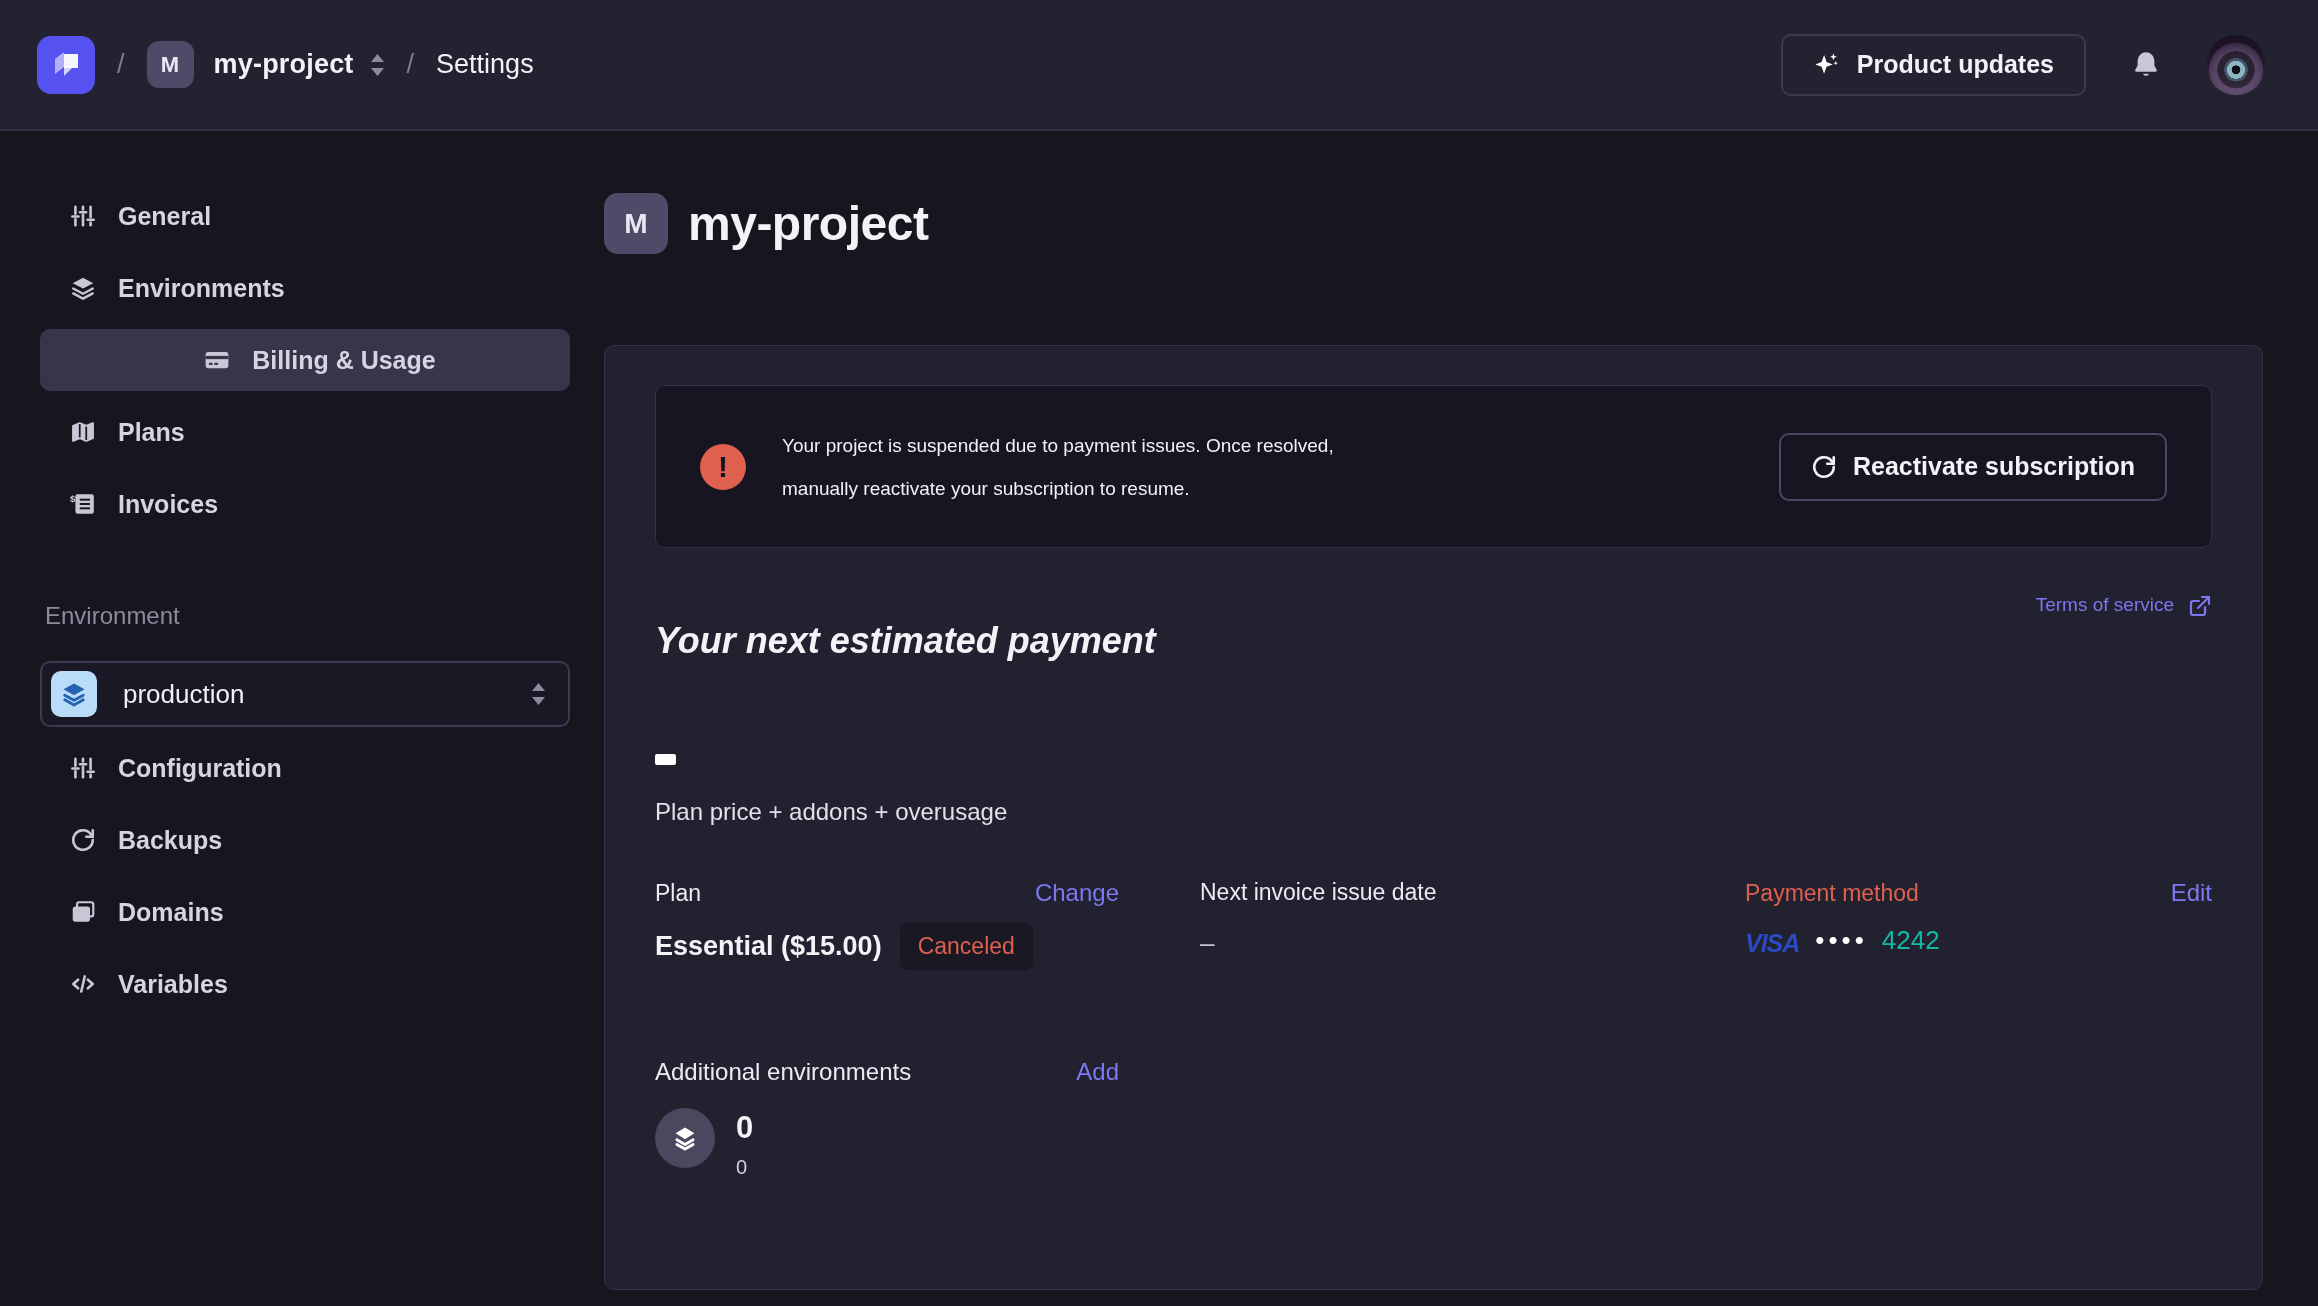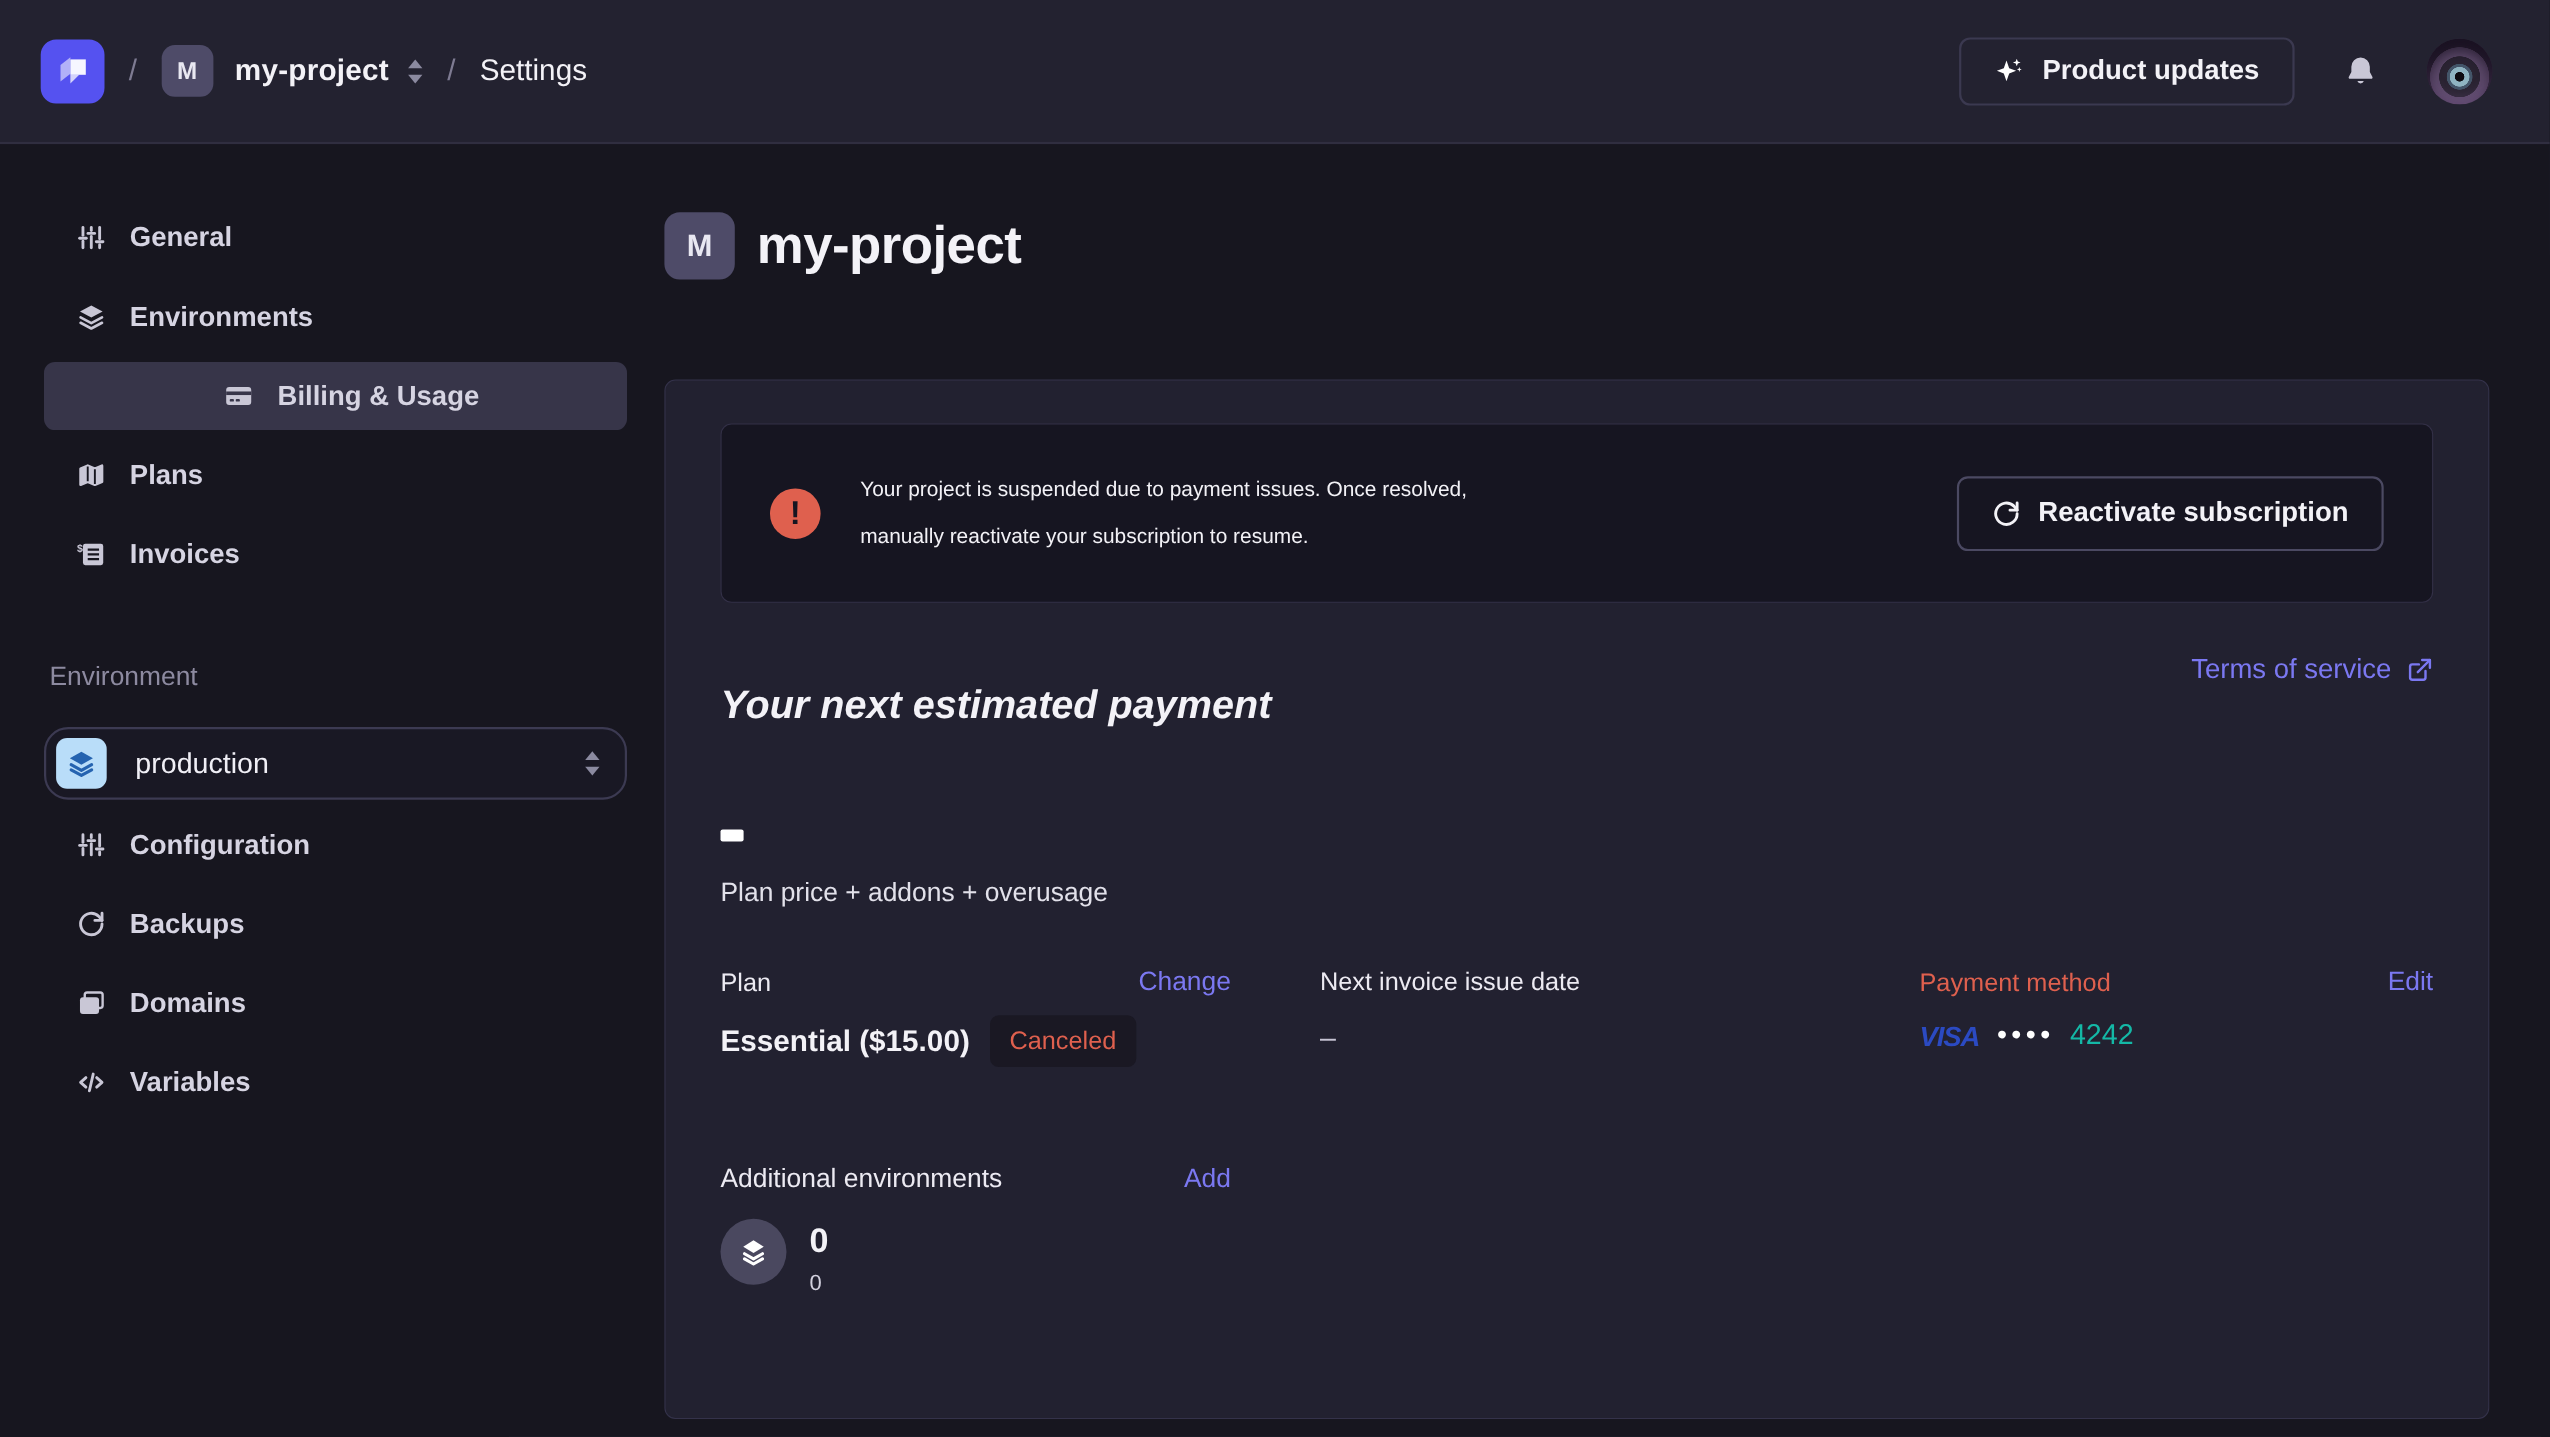--- a/index.html
+++ b/index.html
@@ -67,21 +67,21 @@
   .snav{display:flex;flex-direction:column;gap:10px;}
   .snav-item{
     height:62px;border-radius:10px;display:flex;align-items:center;
     padding:0 0 0 30px;cursor:pointer;color:var(--item-text);
   }
   .snav-item.active{background:var(--pill-bg);justify-content:center;}
   .snav-item .lbl{font-size:25px;font-weight:600;margin-left:22px;}
   .snav-item .ic{color:#c9c7d6;flex:none;}
   .env-label{margin:67px 0 0 5px;font-size:24px;color:var(--text-dim);}
   .env-select{
-    margin-top:31px;height:66px;border:2px solid #3c3a52;border-radius:22px;
+    margin-top:31px;height:66px;border:2px solid #3c3a52;border-radius:10px;
     display:flex;align-items:center;padding:0 22px 0 9px;cursor:pointer;background:#191824;
   }
   .env-ic{
     width:46px;height:46px;border-radius:10px;background:#b9ddf9;flex:none;
     display:flex;align-items:center;justify-content:center;color:#2563b0;
   }
   .env-val{font-size:26px;margin-left:26px;color:#f0eff6;}
   .env-select .sort-glyph{margin-left:auto;}
   .snav.group2{margin-top:10px;}
   
@@ -110,22 +110,22 @@
   .alert-msg{margin-left:36px;font-size:19px;line-height:43px;color:#f2f1f6;}
   .alert-btn{
     margin-left:auto;height:68px;padding:0 30px;border-radius:10px;flex:none;
     background:transparent;border:2px solid var(--border-strong);
     color:var(--text);font-size:25px;font-weight:700;cursor:pointer;
     display:flex;align-items:center;gap:16px;font-family:inherit;
   }
   .head-row{margin-top:46px;display:flex;justify-content:space-between;align-items:flex-start;}
   .section-h{font-size:36px;font-weight:700;padding-top:26px;font-style:italic;}
   .tos-link{
-    display:flex;align-items:center;gap:14px;color:var(--accent);
-    font-size:25px;cursor:pointer;text-decoration:none;
+    display:flex;align-items:flex-start;gap:14px;color:var(--accent);
+    font-size:19px;cursor:pointer;text-decoration:none;
   }
   .dash-big{display:block;width:21px;height:11px;background:#fff;border-radius:2px;margin-top:92px;}
   .formula{margin-top:33px;font-size:24px;color:#e2e1ea;}
   .cols{margin-top:53px;display:flex;}
   .col1,.col2{width:545px;flex:none;}
   .col3{flex:1;}
   .lab-row{display:flex;align-items:center;width:464px;}
   .col3 .lab-row{width:100%;}
   .lab{font-size:23px;color:#eceaf2;}
   .lab.danger{color:var(--danger);}

